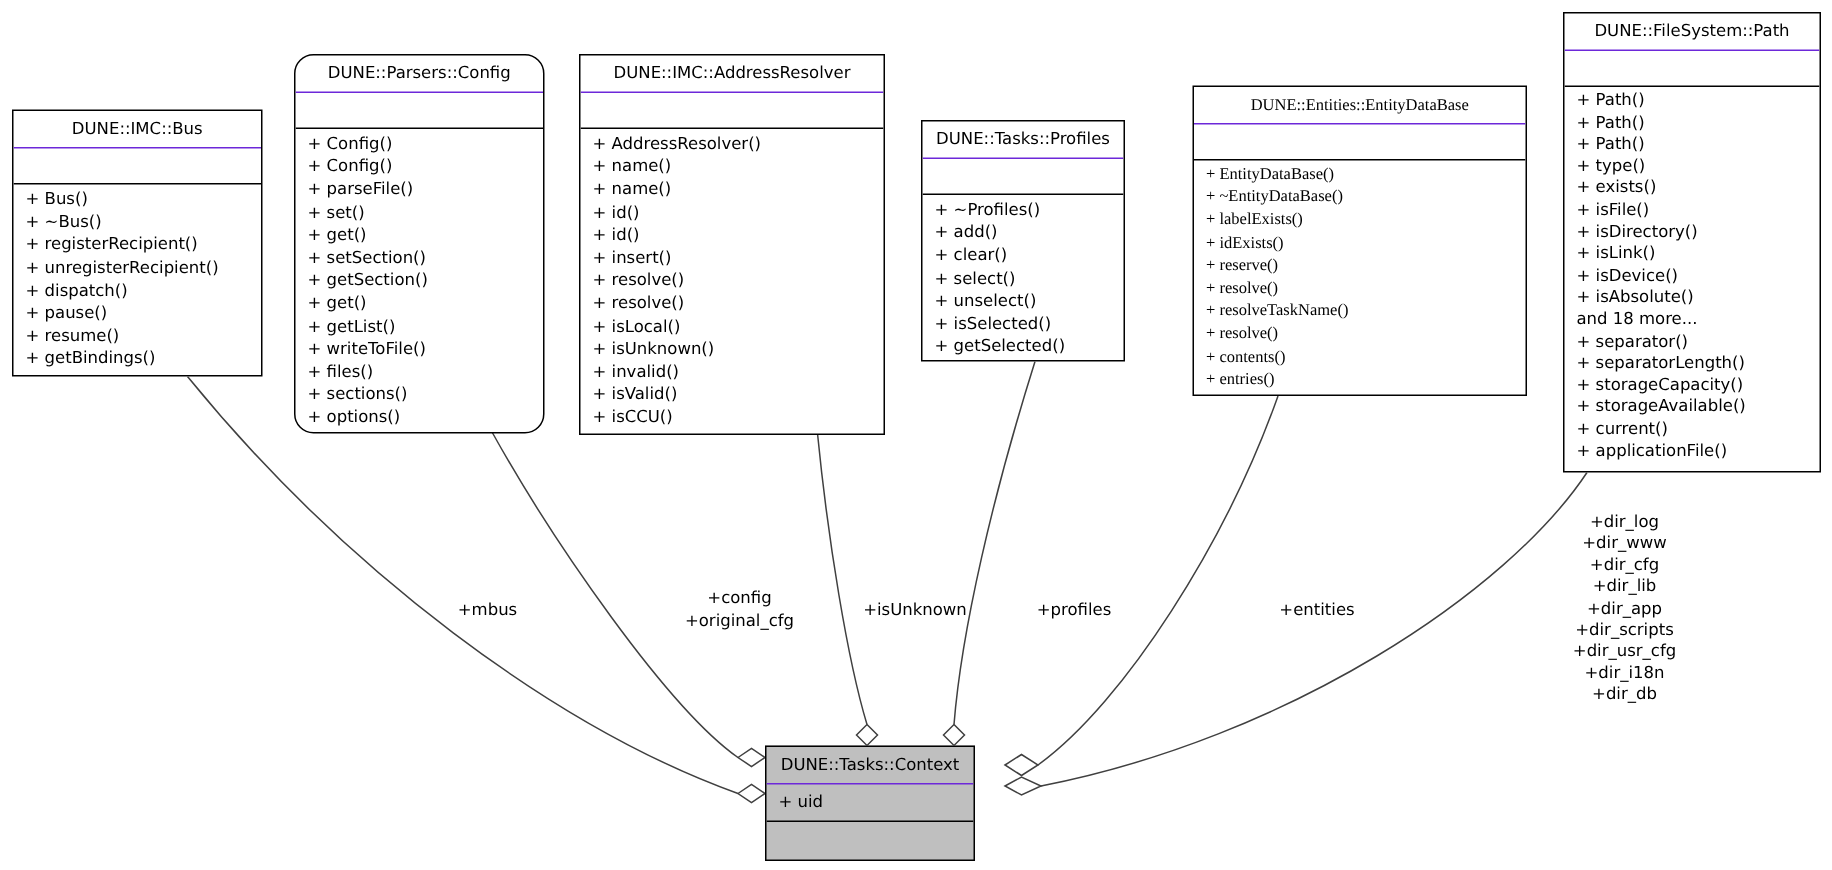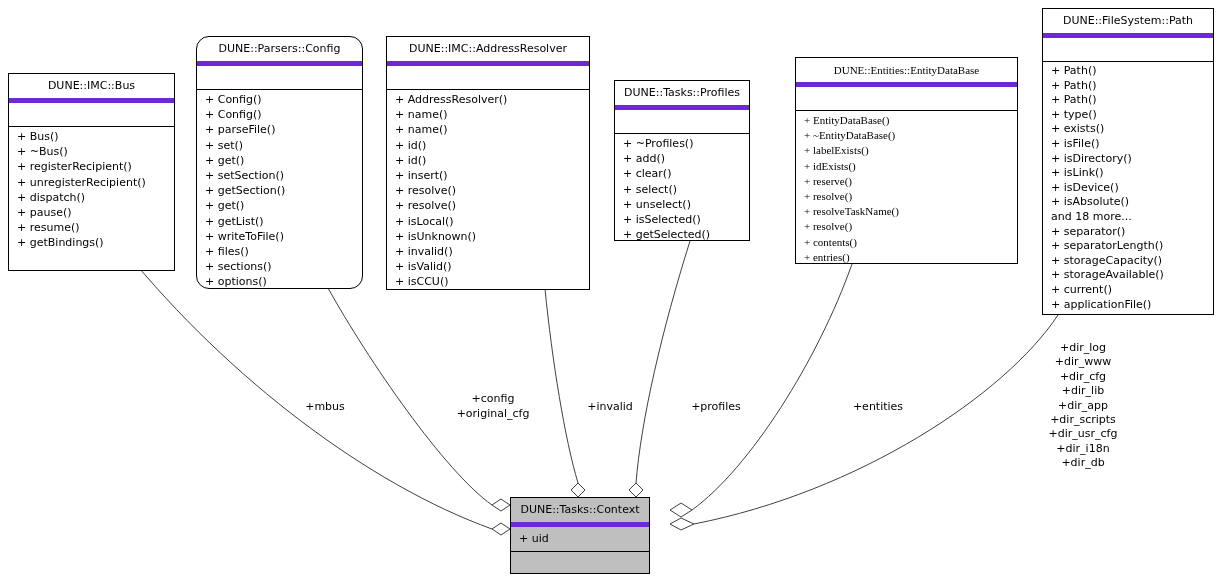--- a/index.html
+++ b/index.html
@@ -17,21 +17,21 @@
     background:#ffffff;
     border:1px solid #000000;
     box-sizing:border-box;
     overflow:hidden;
     z-index:2;
   }
   .uml-class.current{background:#bfbfbf;}
   .uml-title{
     height:24px;line-height:24px;
     text-align:center;
-    border-bottom:5px solid #6d28d9;
+    border-bottom:1px solid #6d28d9;
     white-space:nowrap;
   }
   .uml-attrs{
     height:24px;
     border-bottom:1px solid #000000;
     box-sizing:border-box;
   }
   .uml-methods{padding:2px 2px 2px 8px;}
   .m{line-height:15.2px;white-space:nowrap;}
   .path-box .m{line-height:14.6px;}
@@ -65,21 +65,21 @@
     <g fill="#ffffff" stroke="#404040" stroke-width="1">
       <polygon points="492,505 501,499 510,505 501,511"></polygon>
       <polygon points="492,529 501,523 510,529 501,535"></polygon>
       <polygon points="578,483 585,490 578,497 571,490"></polygon>
       <polygon points="636,483 643,490 636,497 629,490"></polygon>
       <polygon points="670,510 681,503 692,510 681,517"></polygon>
       <polygon points="670,524 681,518 694,524 681,530"></polygon>
     </g>
   </svg>
 
-  <div class="uml-class" style="left:8px;top:73px;width:167px;height:198px;">
+  <div class="uml-class" style="left:8px;top:73px;width:167px;height:178px;">
     <div class="uml-title">DUNE::IMC::Bus</div>
     <div class="uml-attrs"></div>
     <div class="uml-methods">
         <div class="m">+ Bus()</div>
         <div class="m">+ ~Bus()</div>
         <div class="m">+ registerRecipient()</div>
         <div class="m">+ unregisterRecipient()</div>
         <div class="m">+ dispatch()</div>
         <div class="m">+ pause()</div>
         <div class="m">+ resume()</div>
@@ -192,21 +192,21 @@
       </div>
   </div>
 
   <div class="edge-label" style="left:290px;top:400px;width:70px;">+mbus</div>
 
   <div class="edge-label" style="left:438px;top:391px;width:110px;">
       <div class="m">+config</div>
       <div class="m">+original_cfg</div>
     </div>
 
-  <div class="edge-label" style="left:572px;top:400px;width:76px;">+invalid</div>
+  <div class="edge-label" style="left:572px;top:400px;width:76px;">+isUnknown</div>
 
   <div class="edge-label" style="left:678px;top:400px;width:76px;">+profiles</div>
 
   <div class="edge-label" style="left:840px;top:400px;width:76px;">+entities</div>
 
   <div class="edge-label dir-list" style="left:1013px;top:341px;width:140px;">
       <div class="m">+dir_log</div>
       <div class="m">+dir_www</div>
       <div class="m">+dir_cfg</div>
       <div class="m">+dir_lib</div>

